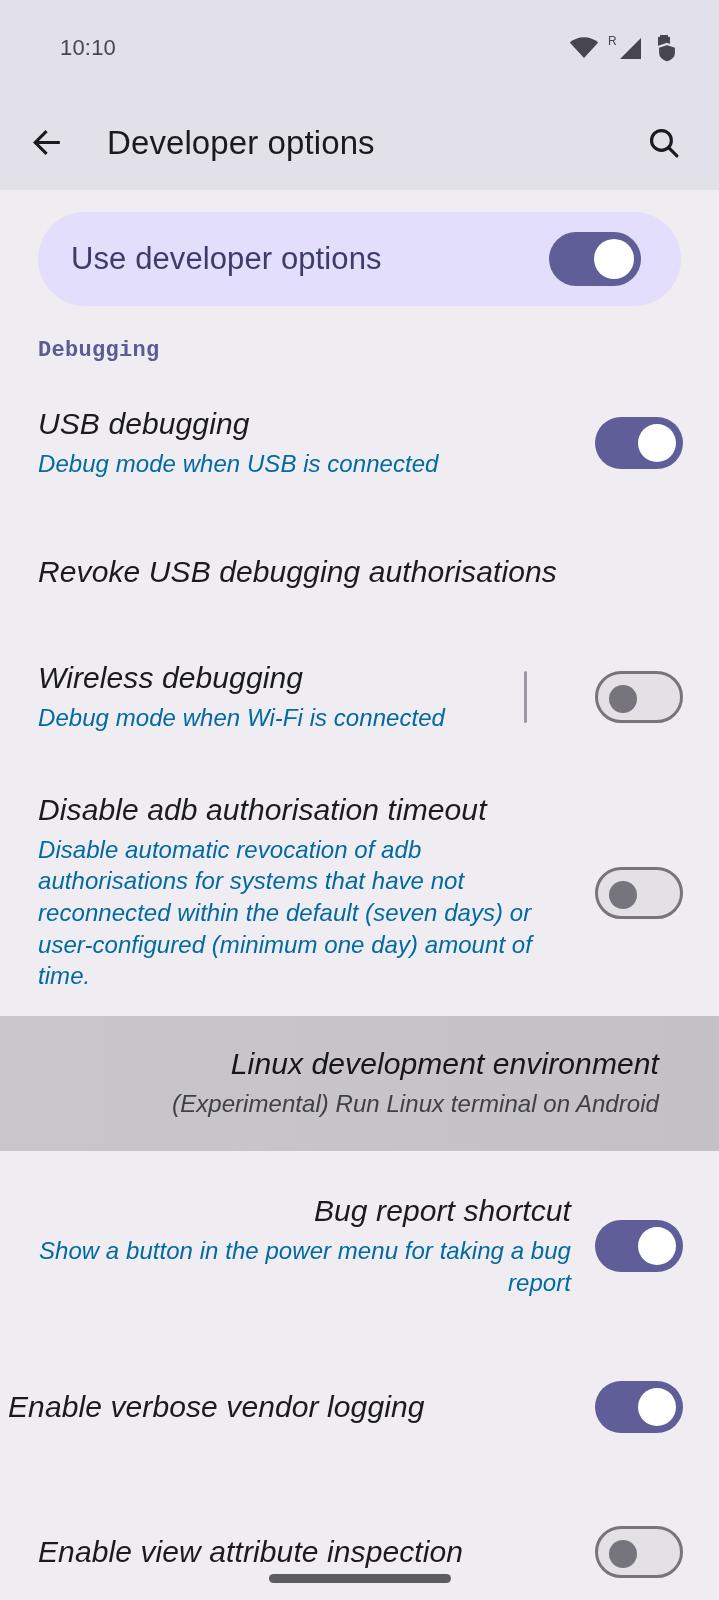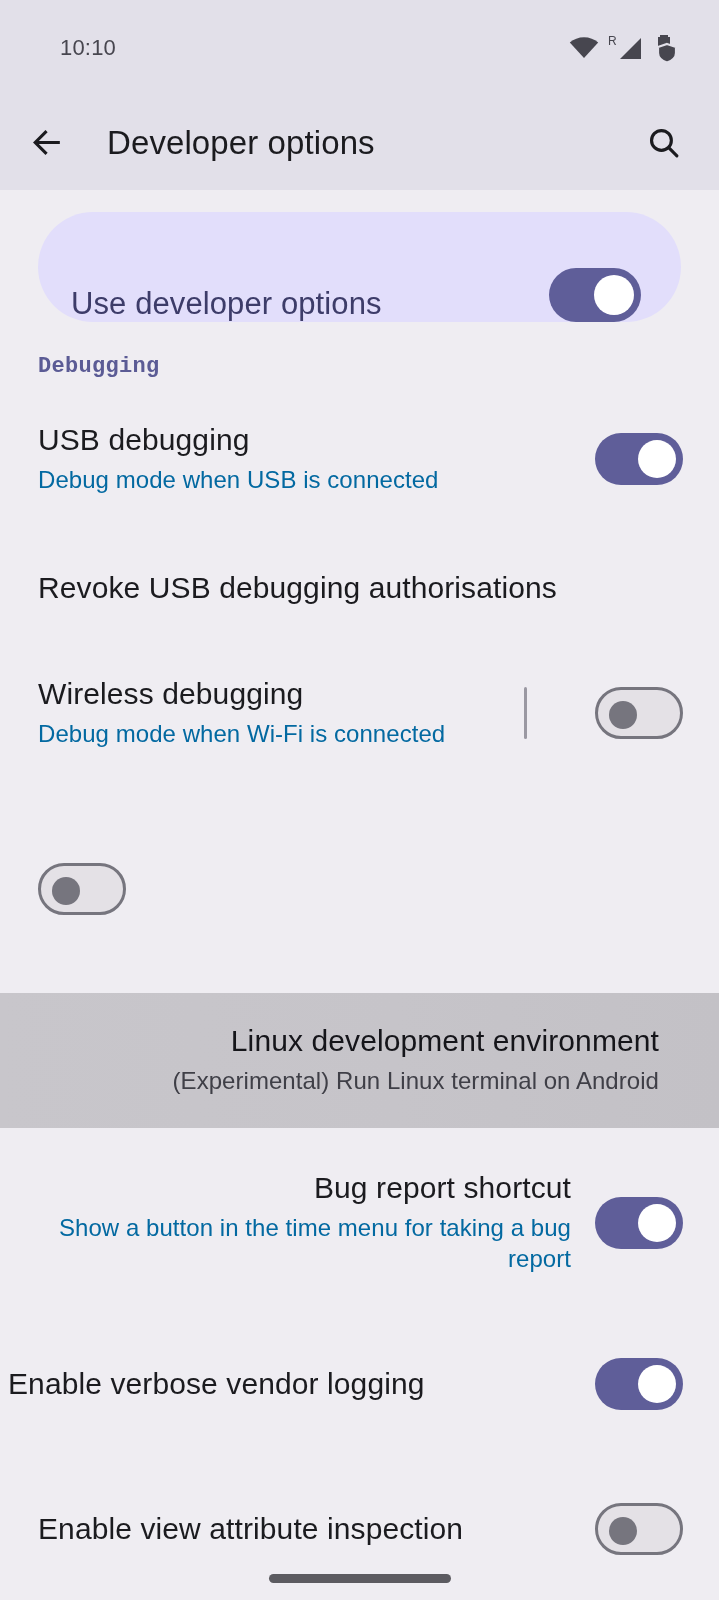--- a/index.html
+++ b/index.html
@@ -91,25 +91,25 @@
     position: absolute;
     top: 190px; left: 0;
     width: 719px;
     height: 1410px;
     background: #EFEDF2;
   }
 
   
   .master-card {
     margin: 22px 38px 0 38px;
-    height: 110px;
+    height: 94px;
     background: #E2DEFB;
     border-radius: 55px;
     display: flex;
-    align-items: flex-end;
+    align-items: center;
     justify-content: space-between;
     padding: 0 40px 0 33px;
     cursor: pointer;
   }
   .master-label {
     font-size: 31px;
     color: #3D3C69;
     letter-spacing: 0.1px;
   }
 
@@ -124,20 +124,21 @@
   }
 
   
   .pref {
     position: relative;
     display: flex;
     align-items: center;
     justify-content: space-between;
     padding: 0 36px 0 38px;
     cursor: pointer;
+    font-style: italic;
   }
   .pref-text { flex: 1; padding-right: 24px; }
   .pref-title {
     font-size: 30px;
     color: #1B1B1F;
     letter-spacing: 0.1px;
     line-height: 1.16;
   }
   .pref-summary {
     font-size: 24px;
@@ -296,36 +297,40 @@
         <div class="pref-title">Wireless debugging</div>
         <div class="pref-summary">Debug mode when Wi-Fi is connected</div>
       </div>
       <div class="pref-divider"></div>
       <div class="switch off">
         <div class="knob"></div>
       </div>
     </div>
 
     <div class="pref" style="margin-top:44px; min-height:160px;">
+      <div class="pref-text">
+        <div class="pref-title">Disable adb authorisation timeout</div>
+        <div class="pref-summary">Disable automatic revocation of adb authorisations for systems that have not reconnected within the default (seven days) or user-configured (minimum one day) amount of time.</div>
+      </div>
       <div class="switch off">
         <div class="knob"></div>
       </div>
     </div>
 
     <div class="pref highlight" style="margin-top:24px; min-height:135px;text-align:right;">
       <div class="pref-text">
         <div class="pref-title">Linux development environment</div>
         <div class="pref-summary">(Experimental) Run Linux terminal on Android</div>
       </div>
     </div>
 
     <div class="pref" style="margin-top:30px; min-height:130px;text-align:right;">
       <div class="pref-text">
         <div class="pref-title">Bug report shortcut</div>
-        <div class="pref-summary">Show a button in the time menu for taking a bug report</div>
+        <div class="pref-summary">Show a button in the power menu for taking a bug report</div>
       </div>
       <div class="switch on">
         <div class="knob"></div>
       </div>
     </div>
 
     <div class="pref" style="margin-top:16px; min-height:160px;padding-left:8px;">
       <div class="pref-text">
         <div class="pref-title">Enable verbose vendor logging</div>
       </div>

